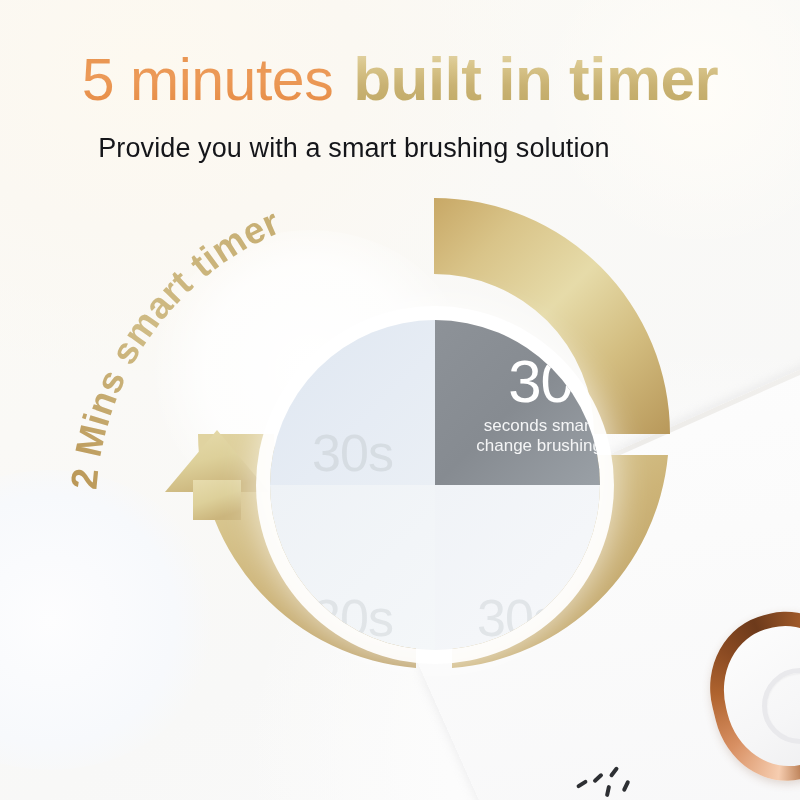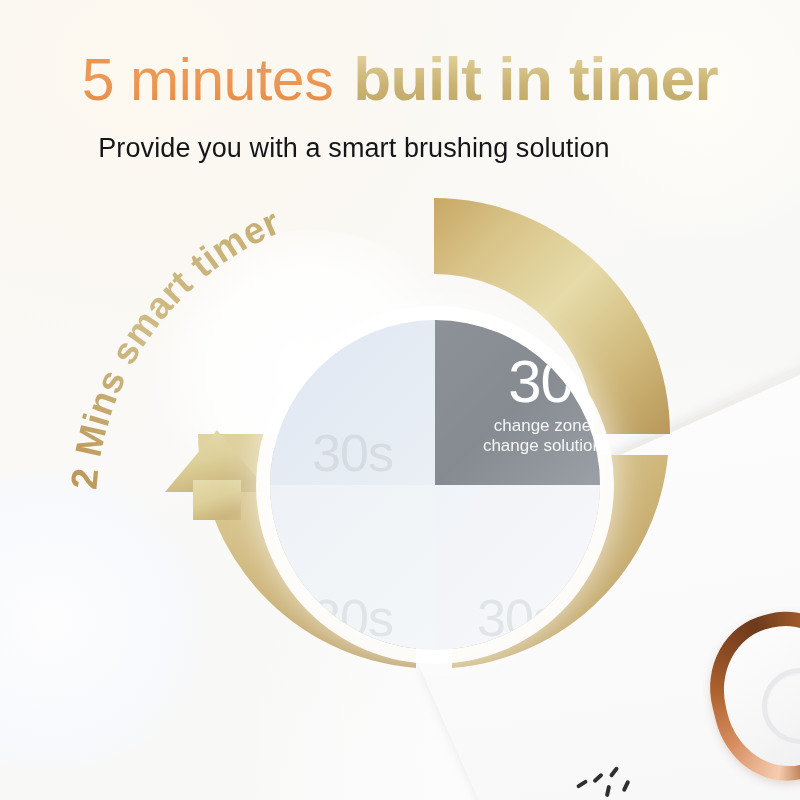--- a/index.html
+++ b/index.html
@@ -198,22 +198,22 @@
     </g>
   </svg>
 
   <div class="dial">
     <div class="quad q-tl">
       <span class="ghost">30s</span>
     </div>
     <div class="quad q-tr">
       <span class="active-num">30s</span>
       <span class="active-sub">
-        <span>change zone</span><br>
-        <span>change solution</span>
+        <span>seconds smart</span><br>
+        <span>change brushing</span>
       </span>
     </div>
     <div class="quad q-bl">
       <span class="ghost">30s</span>
     </div>
     <div class="quad q-br">
       <span class="ghost">30s</span>
     </div>
   </div>
 

